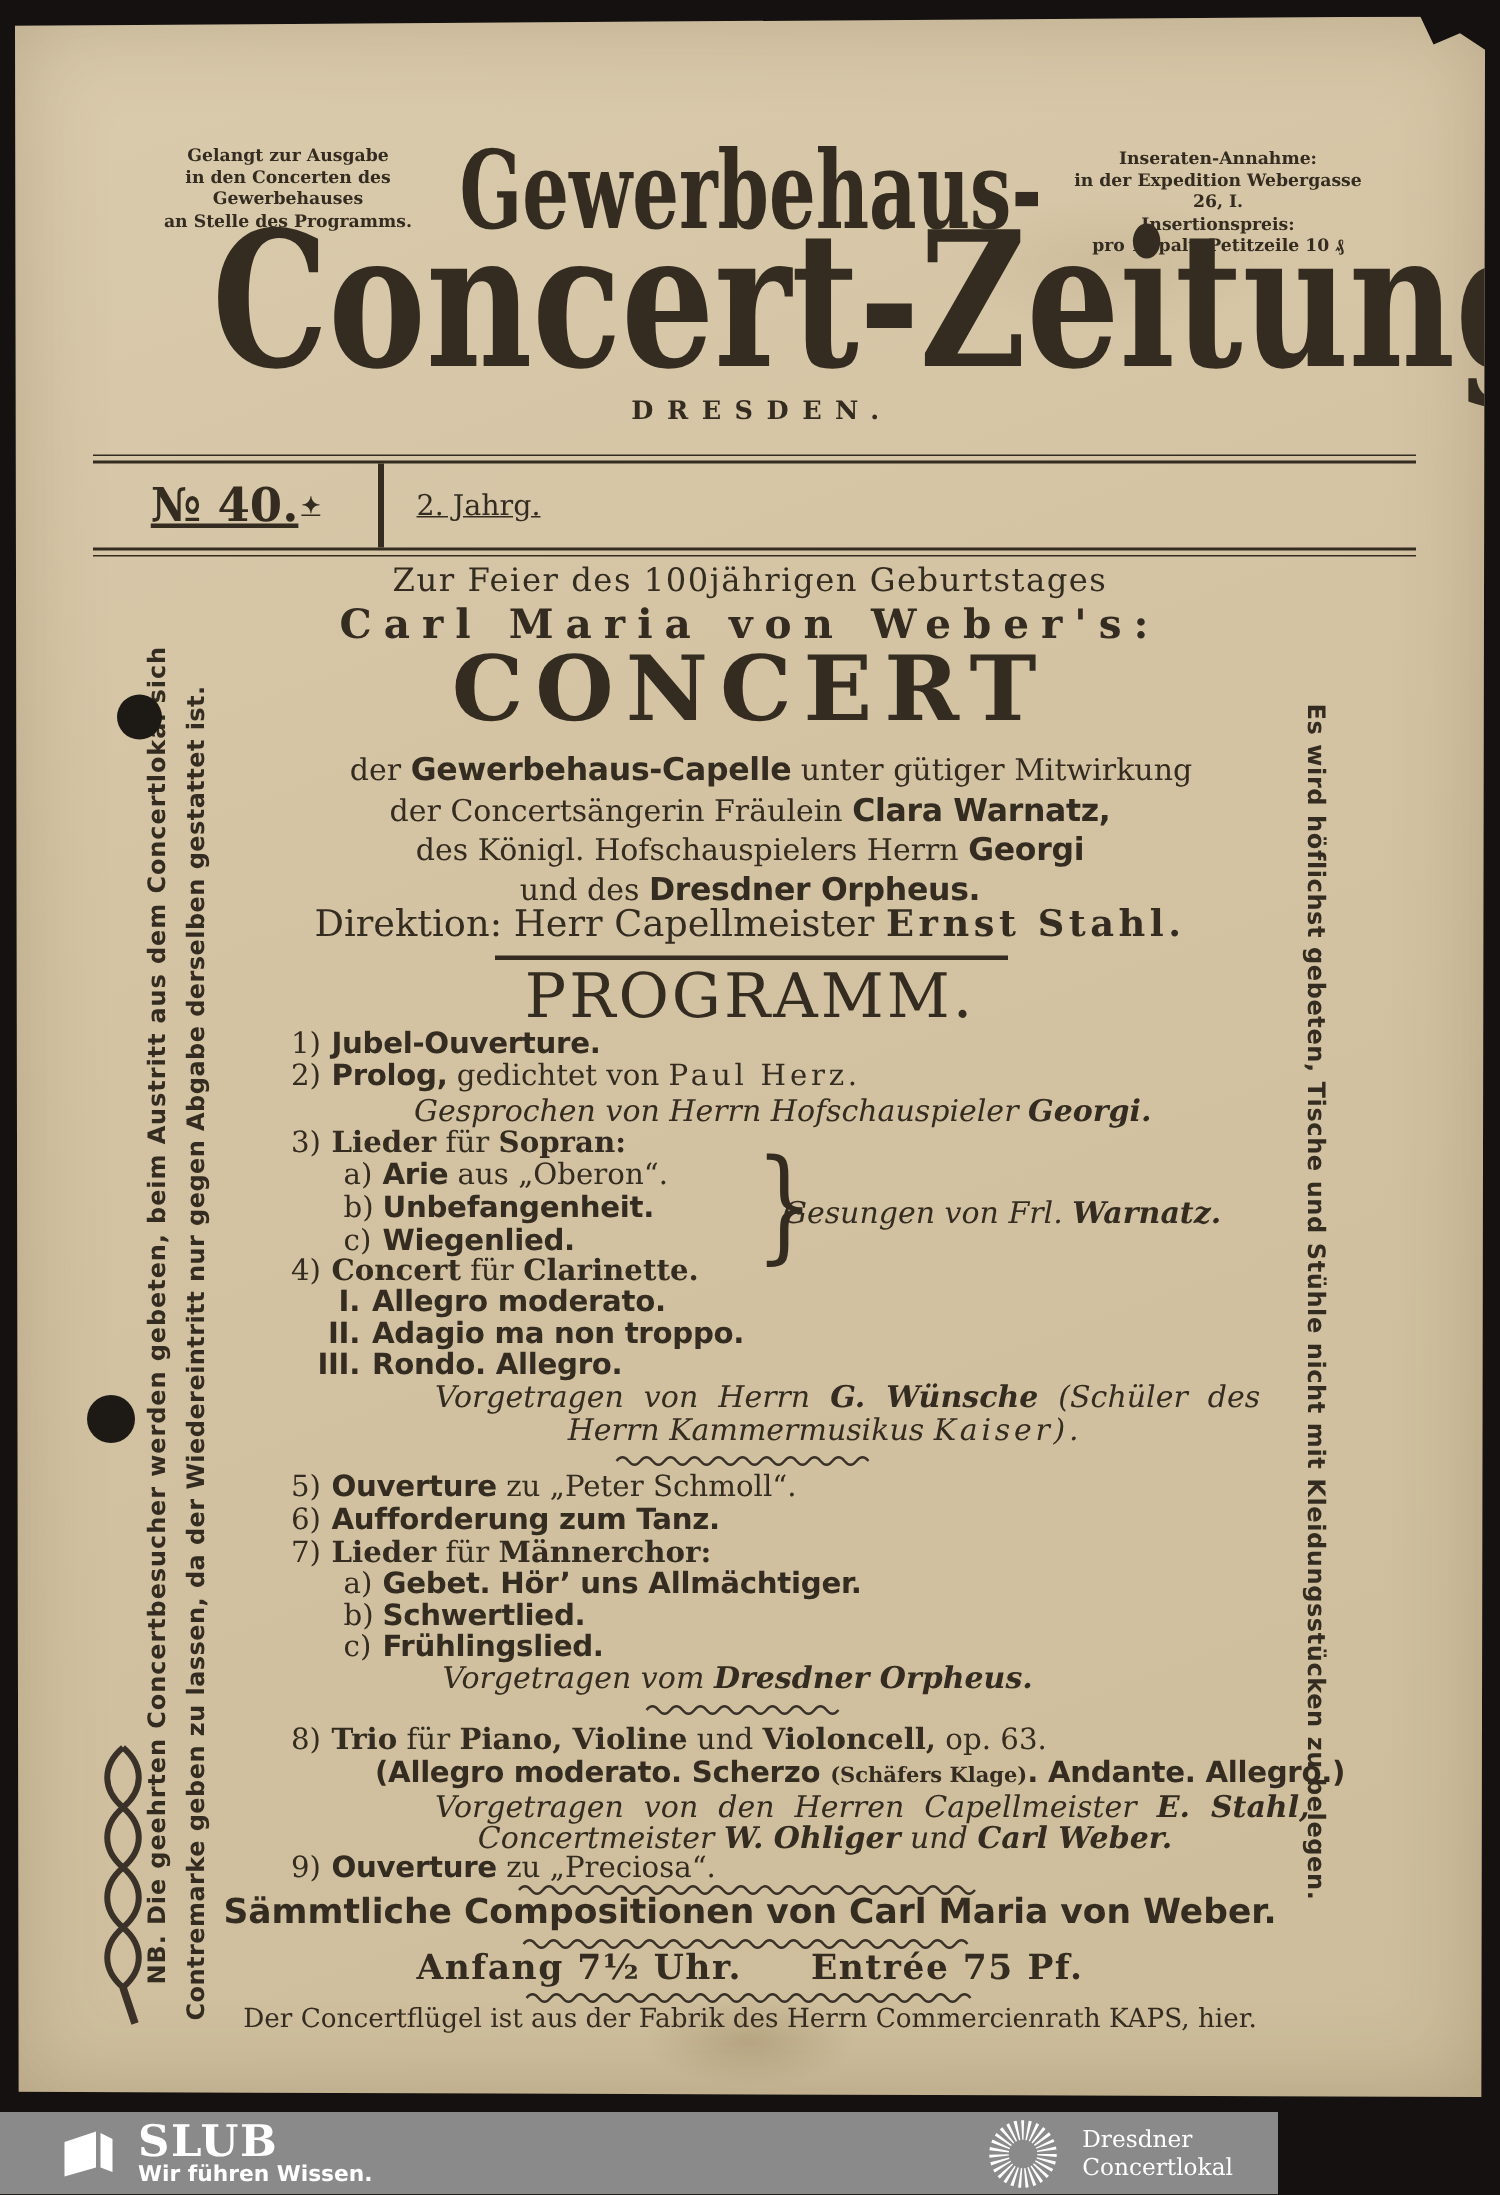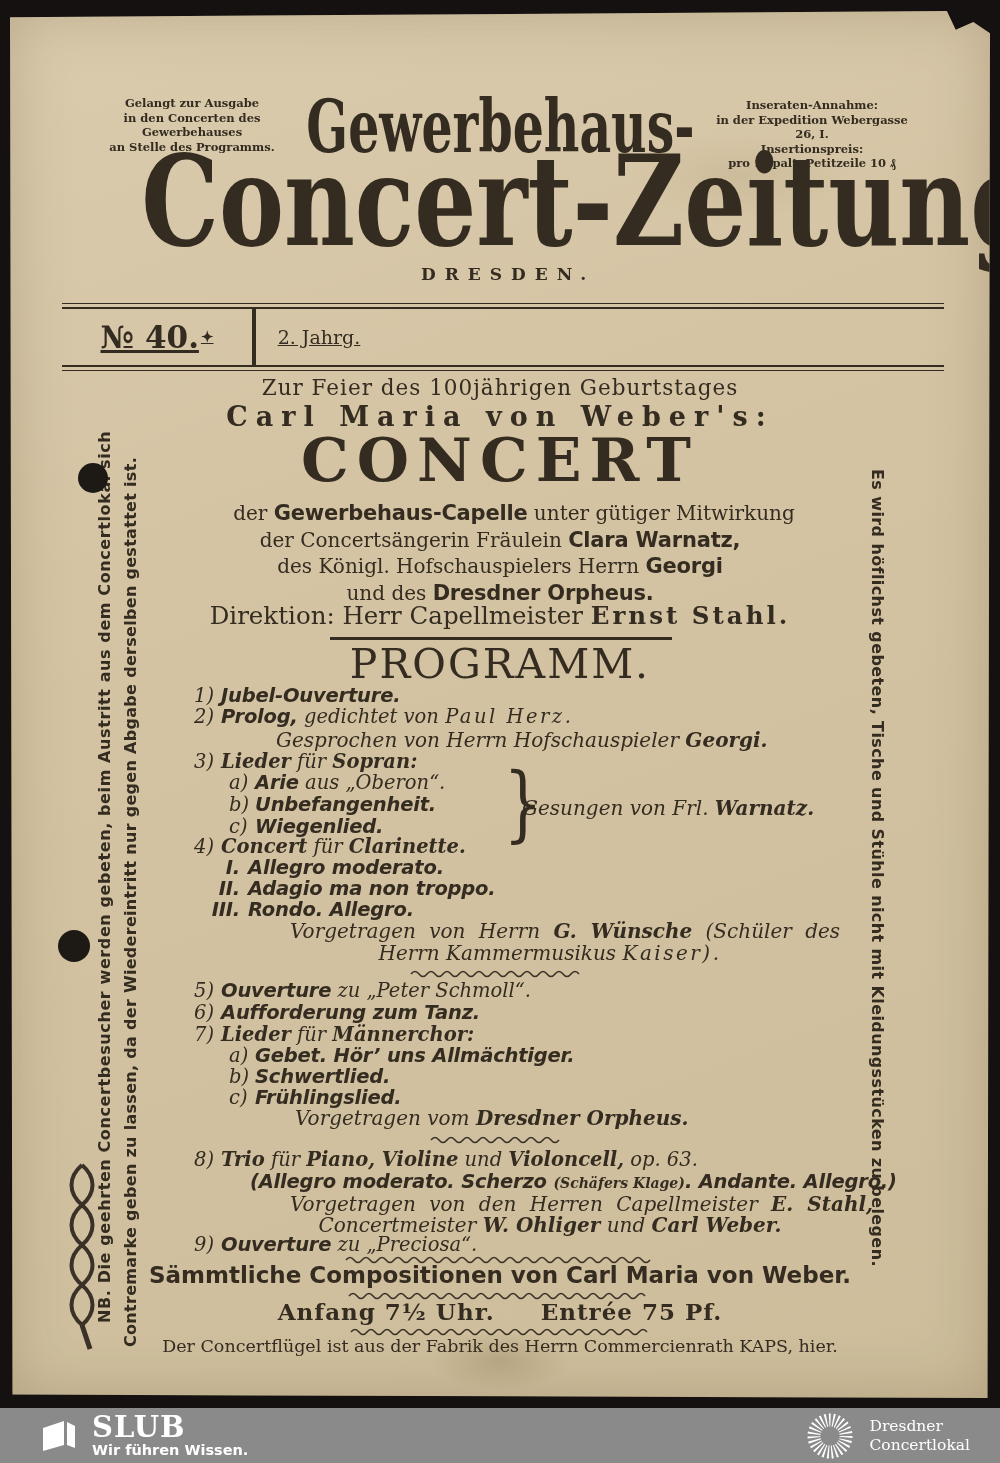--- a/index.html
+++ b/index.html
@@ -37,21 +37,21 @@
   #vol-cell{width:126px;font-size:19px;}
   
   #occasion{top:364px;font-size:21.5px;letter-spacing:1px;}
   #honoree{top:390px;font-size:27px;font-weight:bold;letter-spacing:8px;}
   #event{top:414px;font-size:60px;font-weight:bold;letter-spacing:8px;}
   .capline{font-size:20px;}
   #dirline{top:590px;font-size:24.5px;}
   #dirrule{left:320px;top:626px;width:342px;height:3px;background:#342c20;}
   #prg-title{top:629px;font-size:41px;letter-spacing:2px;}
   
-  .ln{position:absolute;left:178px;font-size:19.5px;white-space:nowrap;font-style:italic;}
+  .ln{position:absolute;left:178px;font-size:19.5px;white-space:nowrap;}
   .num{display:inline-block;width:26px;text-align:right;margin-right:7px;}
   .ln.sub{left:219px;}
   .pref{display:inline-block;width:18px;text-align:right;margin-right:8px;}
   .ln.mov{left:196px;}
   .rom{display:inline-block;width:34px;text-align:right;margin-right:8px;}
   .sb{font-family:"DejaVu Sans","Liberation Sans",sans-serif;font-weight:bold;letter-spacing:-0.2px;}
   .fb{font-weight:bold;}
   .note{font-style:italic;font-size:20px;}
   .notebox{position:absolute;left:280px;width:520px;text-align:center;font-style:italic;font-size:20px;white-space:nowrap;}
   .ws{word-spacing:7px;}
@@ -64,21 +64,21 @@
   #piano{top:1325px;font-size:17.5px;}
   svg.wave{position:absolute;}
   
   .vnote{position:absolute;transform-origin:0 0;white-space:nowrap;
          font-family:"DejaVu Sans","Liberation Sans",sans-serif;font-weight:bold;font-size:16px;color:#39u;}
   #vleft1{left:85px;top:1312px;transform:rotate(-90deg);letter-spacing:0.6px;}
   #vleft2{left:111px;top:1336px;transform:rotate(-90deg);letter-spacing:0.3px;}
   #vright{left:877px;top:458px;transform:rotate(90deg);letter-spacing:0.4px;}
   .hole{position:absolute;background:#1d1a16;border-radius:50%;}
   
-  #footer{position:absolute;left:0;top:1408px;width:1000px;height:55px;background:#8a8a8a;
+  #footer{position:absolute;left:0;top:1408px;width:852px;height:55px;background:#8a8a8a;
           display:flex;align-items:center;color:#fff;}
   #slub-block{display:flex;align-items:center;margin-left:40px;}
   #slub-text{margin-left:14px;}
   #slub-name{font-size:29px;font-weight:bold;letter-spacing:1px;line-height:26px;}
   #slub-claim{font-family:"DejaVu Sans","Liberation Sans",sans-serif;font-weight:bold;font-size:14.5px;margin-top:2px;}
   #dp-block{display:flex;align-items:center;margin-left:auto;margin-right:30px;}
   #dp-text{margin-left:12px;font-size:15.5px;line-height:19px;}
 </style>
 </head>
 <body>

